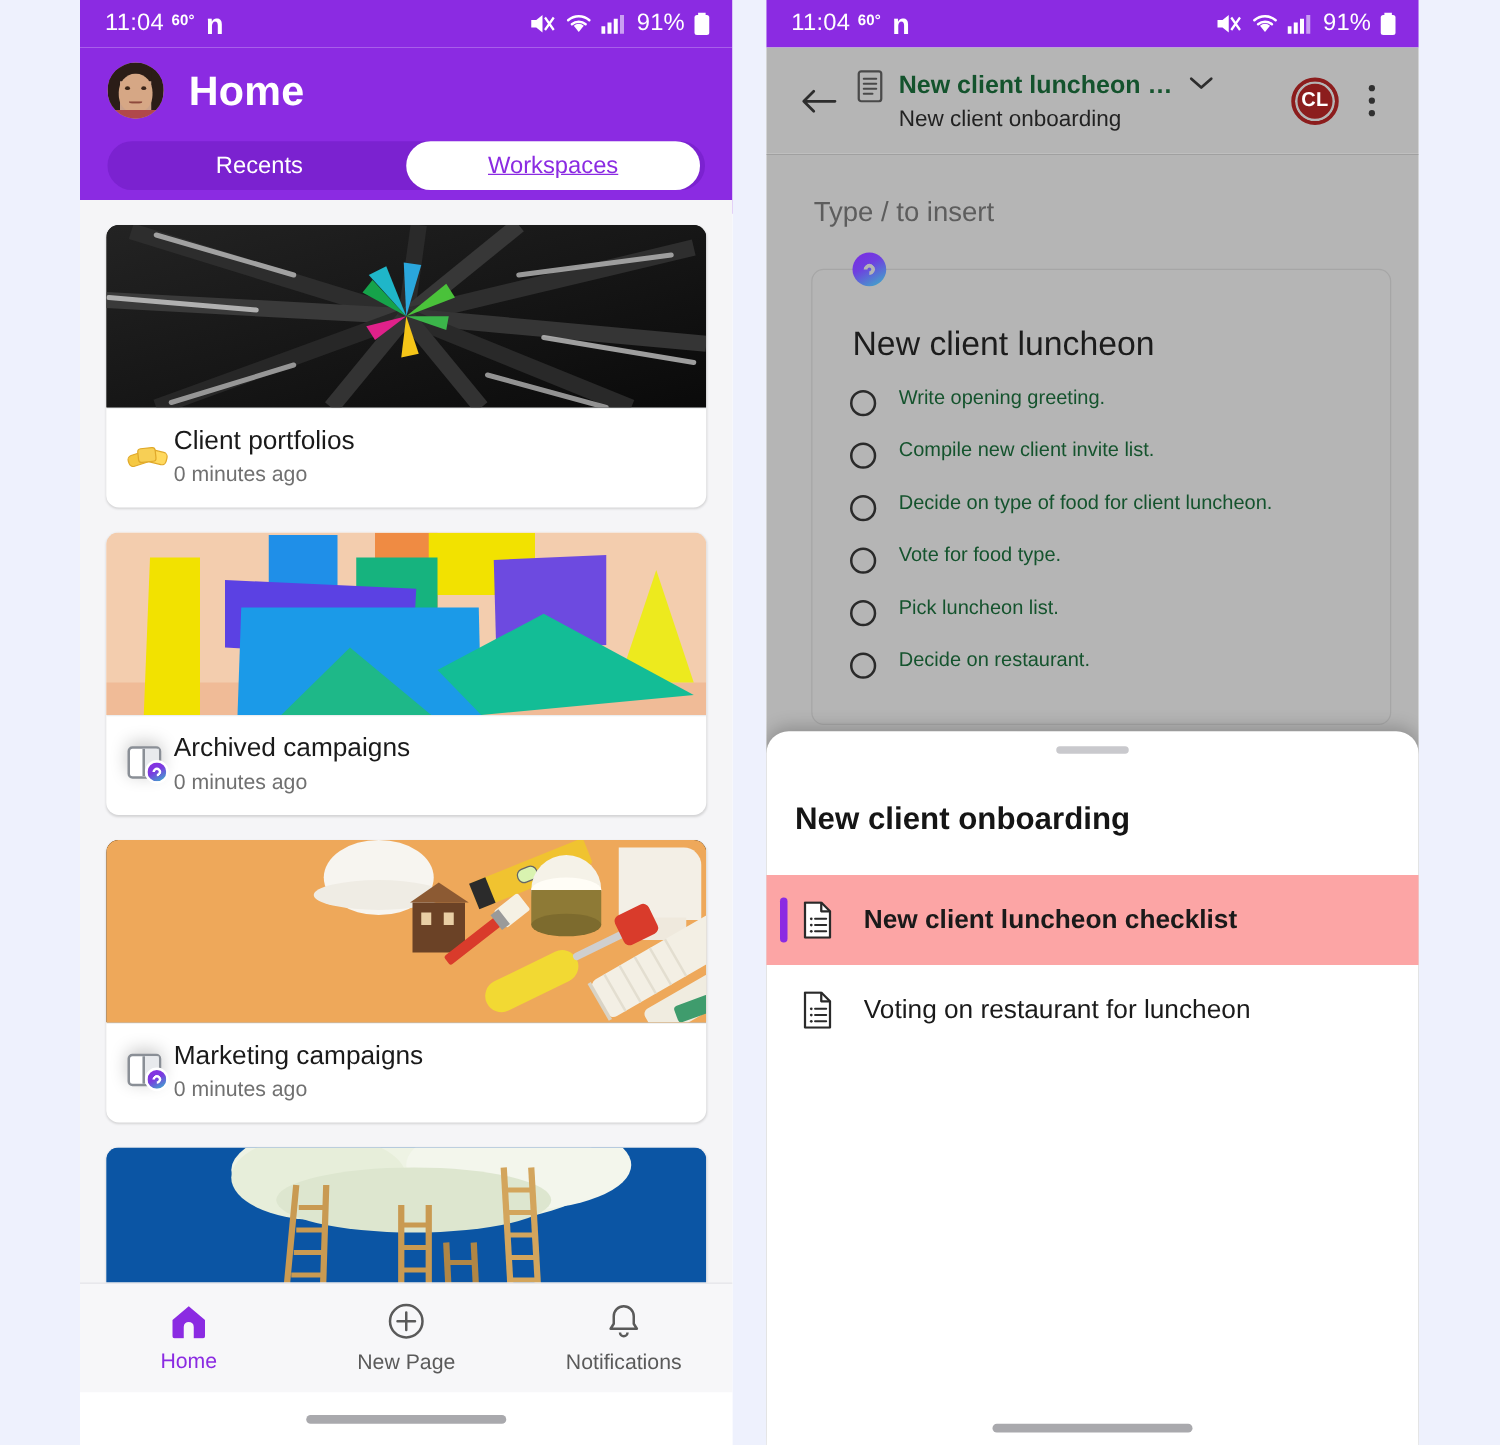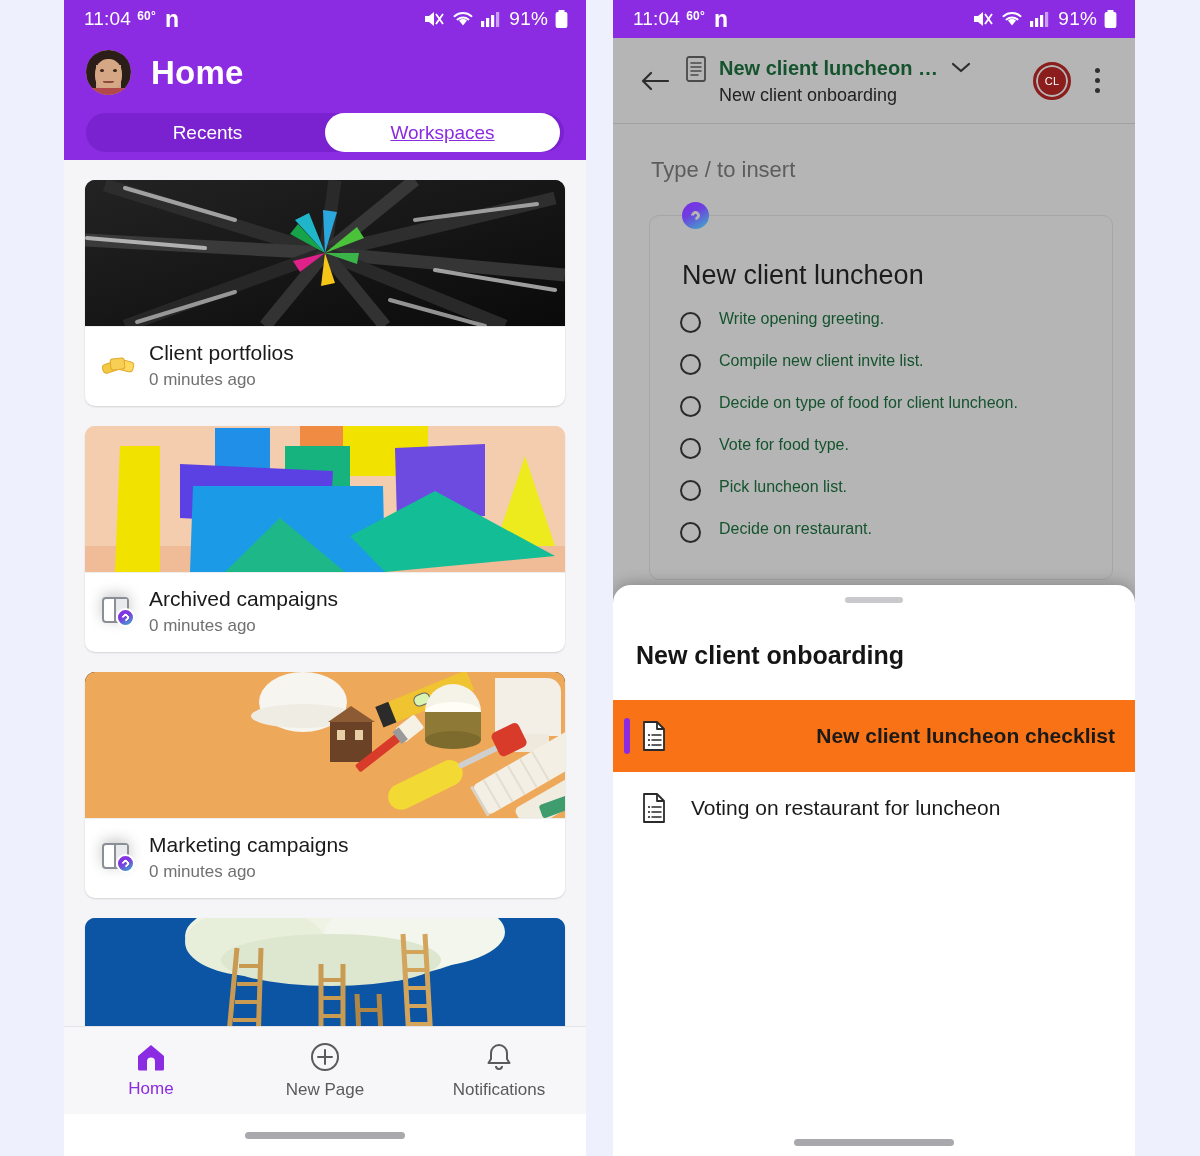--- a/index.html
+++ b/index.html
@@ -72,21 +72,21 @@
   .cards-scroll {
     position: absolute; top: 160px; left: 0; width: 522px; bottom: 100px;
     background: #f5f5f7; overflow: hidden;
   }
   .card {
     margin: 20px 21px 0 21px; background: #fff;
     border-radius: 10px; overflow: hidden;
     box-shadow: 0 1px 2px rgba(0,0,0,.14);
   }
   .card-thumb { height: 146px; width: 100%; position: relative; overflow: hidden; }
-  .card-meta { display: flex; align-items: center; gap: 14px; padding: 14px 16px 16px 16px; border-top: 1px solid #eceef0; }
+  .card-meta { display: flex; align-items: center; gap: 4px; padding: 14px 16px 16px 16px; border-top: 1px solid #eceef0; }
   .card-ico { width: 34px; height: 34px; flex: none; position: relative; }
   .card-texts { min-width: 0; }
   .card-name { font-size: 21px; color: #1a1a1a; line-height: 1.15; white-space: nowrap; }
   .card-time { font-size: 17px; color: #707070; margin-top: 5px; }
 
   
   .hs { position: relative; width: 34px; height: 34px; }
   .hs .h1, .hs .h2 {
     position: absolute; background: #f5c842; border: 1.5px solid #e0a92a; border-radius: 4px;
   }
@@ -128,21 +128,21 @@
   .hdr-mid { flex: 1; min-width: 0; padding-left: 4px; }
   .hdr-line1 { display: flex; align-items: center; gap: 12px; }
   .hdr-docicon { width: 22px; height: 26px; flex: none; position: relative; }
   .hdr-title { font-size: 20px; font-weight: bold; color: #14532d; white-space: nowrap; overflow: hidden; }
   .hdr-chev { flex: none; cursor: pointer; }
   .hdr-sub { font-size: 18px; color: #222; margin-top: 3px; padding-left: 34px; white-space: nowrap; }
   .hdr-avatar {
     width: 38px; height: 38px; border-radius: 50%; flex: none;
     background: #8c1d1d; border: 3px solid #8c1d1d; box-shadow: inset 0 0 0 2px #b5b5b5;
     display: flex; align-items: center; justify-content: center;
-    color: #fff; font-size: 11px; font-weight: normal; letter-spacing: .3px; cursor: pointer;
+    color: #fff; font-size: 16px; font-weight: bold; letter-spacing: .3px; cursor: pointer;
   }
   .hdr-kebab { width: 44px; height: 44px; flex: none; display: flex; flex-direction: column; align-items: center; justify-content: center; gap: 5px; cursor: pointer; }
   .hdr-kebab i { width: 5px; height: 5px; border-radius: 50%; background: #303030; display: block; }
 
   .doc-body { position: absolute; top: 123px; left: 0; width: 522px; bottom: 0; background: #b5b5b5; overflow: hidden; }
   .doc-divider { position: absolute; top: 0; left: 0; right: 0; height: 1px; background: #a0a0a0; }
   .doc-placeholder { font-size: 22px; color: #5d5d5d; padding: 34px 0 0 38px; }
   .doc-card {
     margin: 32px 22px 0 36px; border: 1px solid #a6a6a6; border-radius: 10px;
     padding: 34px 20px 20px 30px; position: relative;
@@ -165,21 +165,21 @@
     box-shadow: 0 -3px 14px rgba(0,0,0,.22);
   }
   .sheet-grab { width: 58px; height: 6px; border-radius: 4px; background: #c9c9cd; margin: 12px auto 0 auto; cursor: pointer; }
   .sheet-title { font-size: 25px; font-weight: bold; color: #151515; padding: 38px 0 0 23px; }
   .sheet-list { margin-top: 30px; }
   .sheet-row {
     display: flex; align-items: center; gap: 20px;
     padding: 24px 20px 24px 0; position: relative; cursor: pointer;
     padding-left: 78px;
   }
-  .sheet-row.selected { background: #f97316; justify-content: flex-end; }
+  .sheet-row.selected { background: #fca5a5; }
   .sheet-row.selected .sel-bar {
     position: absolute; left: 11px; top: 18px; bottom: 18px; width: 6px; border-radius: 4px; background: #8b2be2;
   }
   .sheet-row-label { font-size: 21px; color: #1a1a1a; }
   .sheet-row.selected .sheet-row-label { font-weight: bold; }
   .filedoc { position: absolute; left: 28px; width: 26px; height: 30px; }
 
   .rgesture { position: absolute; left: 0; bottom: 0; width: 522px; height: 34px; display: flex; align-items: flex-end; justify-content: center; padding-bottom: 10px; }
   .rgesture .bar { width: 160px; height: 7px; border-radius: 4px; background: #a9a9ad; }
 </style>

